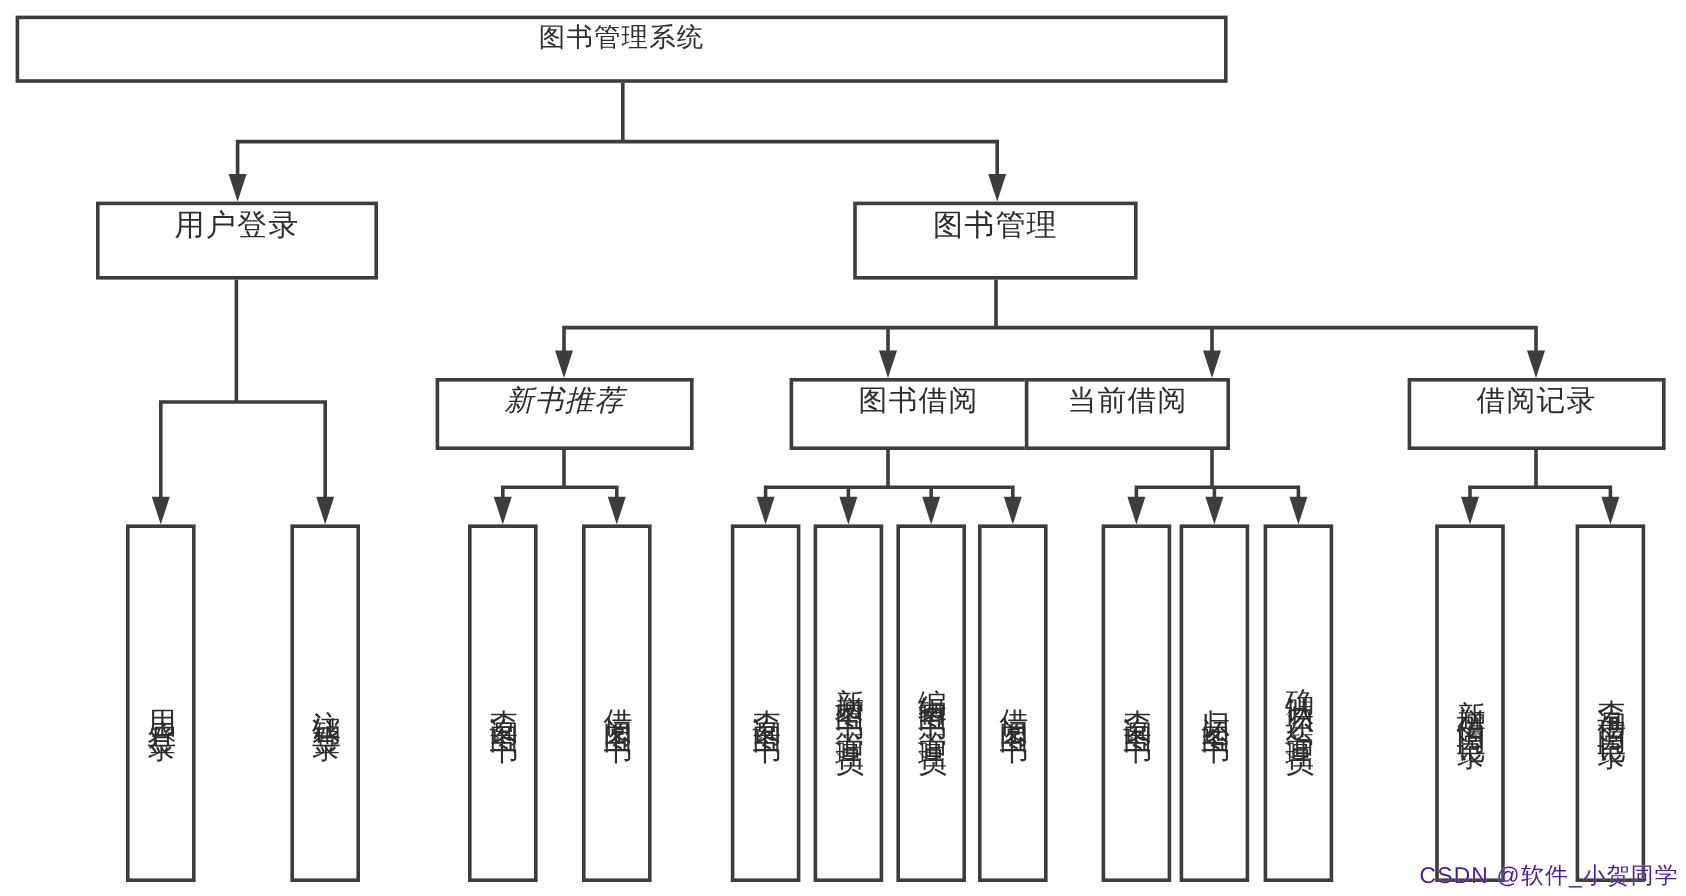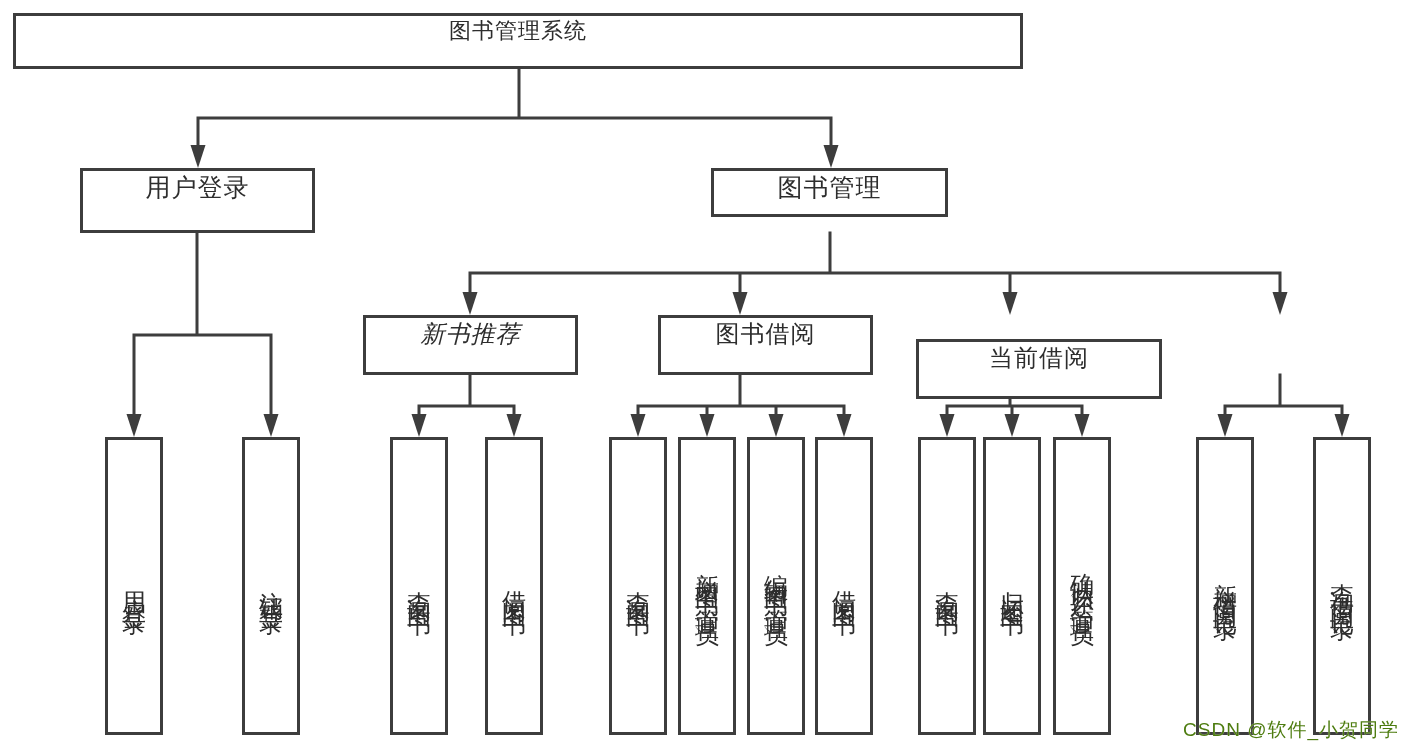--- a/index.html
+++ b/index.html
@@ -32,21 +32,21 @@
     text-orientation: mixed;
     font-size: 24px;
     letter-spacing: 0.3em;
     line-height: 1;
   }
   .watermark {
     position: absolute;
     right: 6px;
     bottom: 4px;
     font-size: 19px;
-    color: #4d7c0f;
+    color: #4c1d95;
     text-shadow: 0 0 1px rgba(255,255,255,0.8);
     letter-spacing: 1px;
     white-space: nowrap;
   }
 </style>
 </head>
 <body>
 
 <div class="stage">
 
@@ -97,32 +97,35 @@
     </g>
   </svg>
 
   <div class="node hbox root-box" style="left:13px; top:13px; width:1010px; height:56px;">
     <span>图书管理系统</span>
   </div>
 
   <div class="node hbox lvl2-box" style="left:80px; top:168px; width:235px; height:65px;">
     <span>用户登录</span>
   </div>
-  <div class="node hbox lvl2-box" style="left:711px; top:168px; width:237px; height:49px;">
+  <div class="node hbox lvl2-box" style="left:711px; top:168px; width:237px; height:65px;">
     <span>图书管理</span>
   </div>
 
   <div class="node hbox lvl3-box" style="left:363px; top:315px; width:215px; height:60px;font-style:italic;">
     <span>新书推荐</span>
   </div>
   <div class="node hbox lvl3-box" style="left:633px; top:315px; width:215px; height:60px;margin-left:25px;">
     <span>图书借阅</span>
   </div>
-  <div class="node hbox lvl3-box" style="left:916px; top:315px; width:246px; height:60px;margin-top:24px;">
+  <div class="node hbox lvl3-box" style="left:854px; top:315px; width:171px; height:60px;">
     <span>当前借阅</span>
+  </div>
+  <div class="node hbox lvl3-box" style="left:1173px; top:315px; width:215px; height:60px;">
+    <span>借阅记录</span>
   </div>
 
   <div class="node vbox" style="left:105px;">
     <span>用户登录</span>
   </div>
   <div class="node vbox" style="left:242px;">
     <span>注销登录</span>
   </div>
 
   <div class="node vbox" style="left:390px;">

